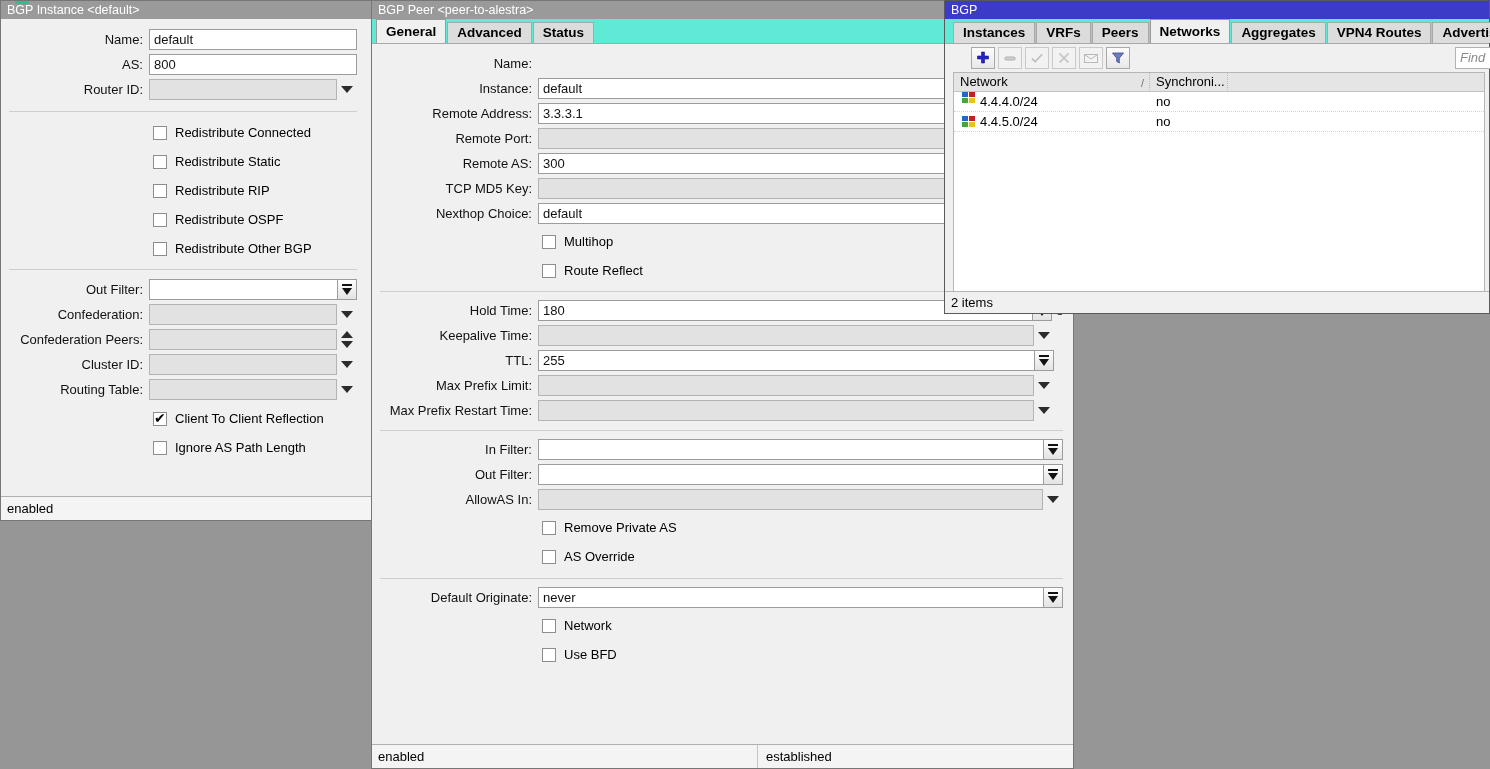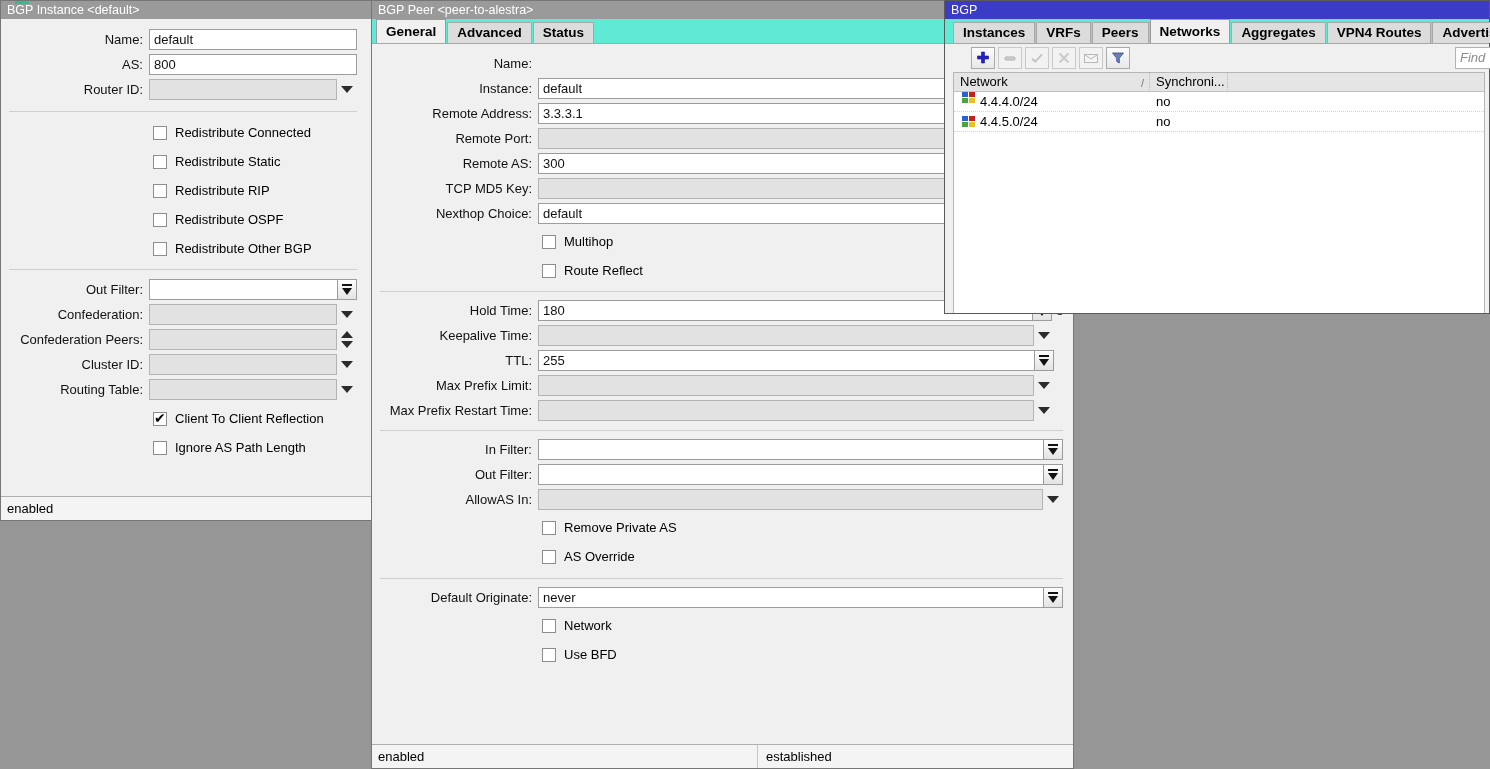--- a/index.html
+++ b/index.html
@@ -558,15 +558,18 @@
                 <i style="background:#e2c425"></i>
               </span>
               <span>4.4.5.0/24</span>
             </div>
             <div class="gc" style="width: 78px;">no</div>
             <div class="gc" style="flex: 1 1 0%;"></div>
           </div>
         </div>
     </div>
 
+    <div style="height:22px; line-height:21px; background:#f0f0f0; border-top:1px solid #b6b6b6; font-size:13px; padding-left:6px; margin:0 0 0 0;">
+      <span>2 items</span>
+    </div>
   </div>
 
 </div>
 
 </body></html>

